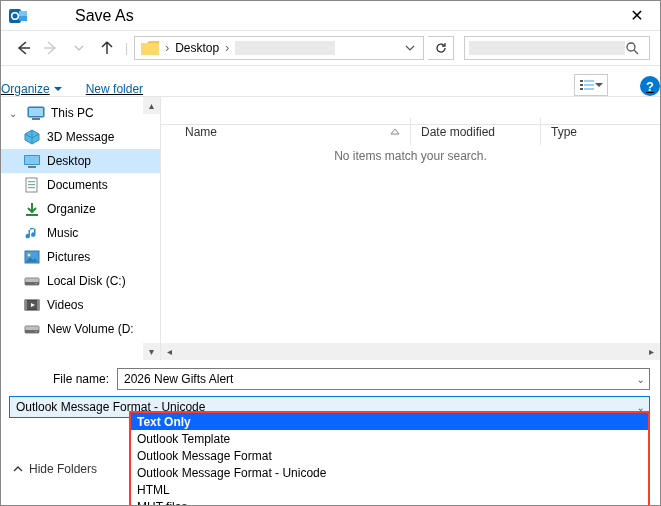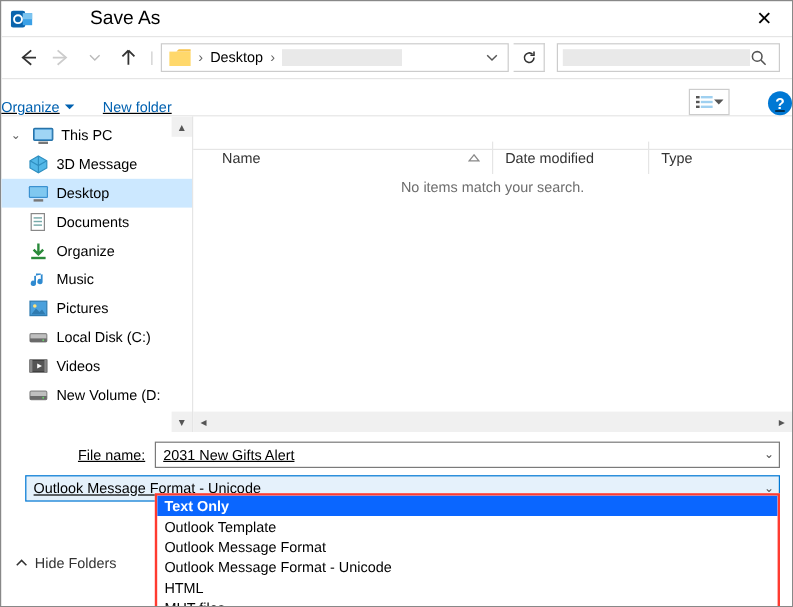--- a/index.html
+++ b/index.html
@@ -51,21 +51,21 @@
 .col { padding: 0 10px; border-right: 1px solid #e5e5e5; height: 100%; display: flex; align-items: center; color: #333; gap: 8px; margin-top: 42px; }
 .col.name { width: 250px; padding-left: 24px; }
 .col.date { width: 130px; }
 .col.type { flex: 1; border-right: none; }
 .empty-msg { text-align: center; color: #6d6d6d; margin-top: 24px; }
 .hscroll { position:absolute; bottom:0; left:0; right:0; height:17px; background:#f0f0f0; display:flex; }
 .hscroll .arr{width:17px;display:flex;align-items:center;justify-content:center;color:#555;font-size:10px;}
 .hscroll .track{flex:1;}
 
 
-.form { padding: 8px 10px 0 20px; text-decoration: underline; }
+.form { padding: 8px 10px 0 8px; }
 .form-row { display: flex; align-items: center; margin-bottom: 6px; }
 .form-row .lbl { width: 108px; text-align: right; padding-right: 8px; }
 .form-row .field { flex: 1; height: 22px; border: 1px solid #7a7a7a; background: #fff; display: flex; align-items: center; padding: 0 6px; position: relative; }
 .form-row .field.combo { background: #e5f1fb; border-color: #0078d4; }
 .form-row .drop-ind { position:absolute; right:4px; color:#555; font-size:10px; }
 
 
 .dropdown { position: absolute; left: 128px; right: 10px; top: 410px; border: 2px solid #ff3b30; background: #fff; overflow:hidden; }
 .dropdown .opt { height: 17px; padding: 0 6px; display: flex; align-items: center; }
 .dropdown .opt.sel { background: #0a66ff; color: #fff; font-weight: bold; }
@@ -307,21 +307,21 @@
       <div class="track"></div>
       <div class="arr">▸</div>
     </div>
   </div>
 </div>
 
 <div class="form">
   <div class="form-row">
     <div class="lbl">File name:</div>
     <div class="field">
-      <span>2031 New Gifts Alert</span>
+      <span>2026 New Gifts Alert</span>
       <span class="drop-ind">⌄</span>
     </div>
   </div>
   <div class="form-row">
     <div class="field combo">
       <span>Outlook Message Format - Unicode</span>
       <span class="drop-ind">⌄</span>
     </div>
   </div>
 </div>

